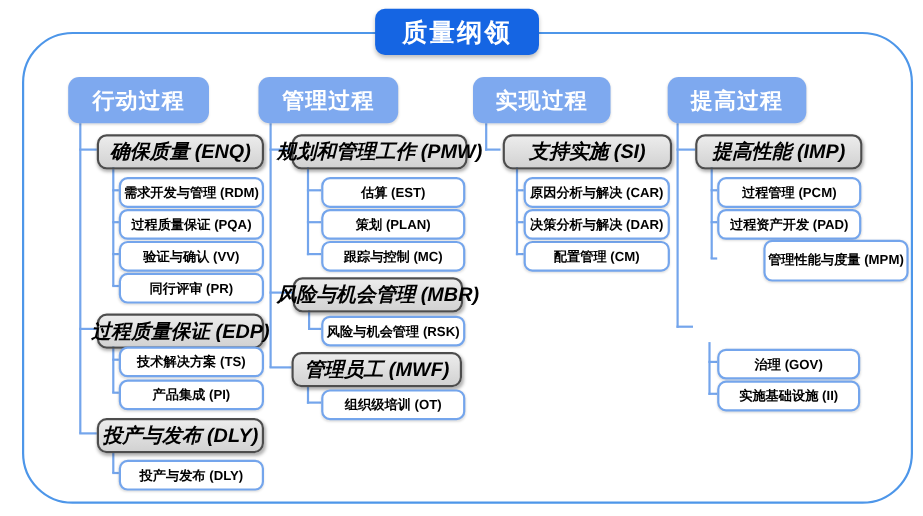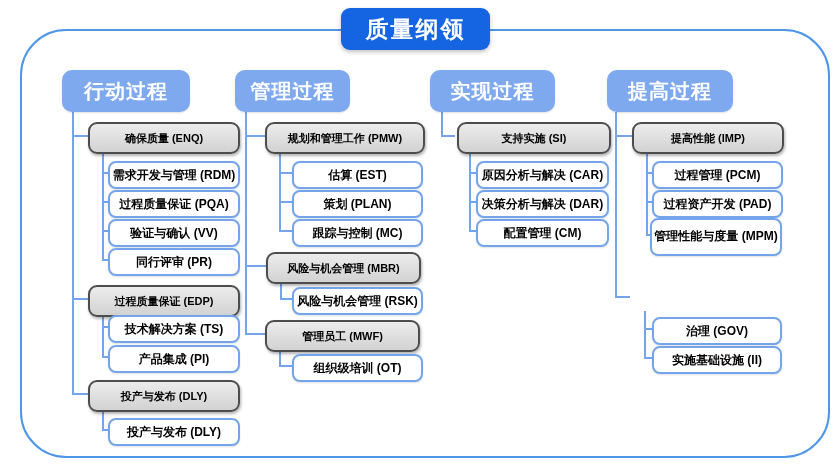--- a/index.html
+++ b/index.html
@@ -9,28 +9,28 @@
          border:2px solid #4D96E9;border-radius:46px;background:transparent;}
   .title{position:absolute;left:341px;top:8px;width:149px;height:42px;z-index:3;
          background:#1565E3;border-radius:9px;color:#fff;font-weight:bold;font-size:23px;
          display:flex;align-items:center;justify-content:center;
          box-shadow:0 2px 4px rgba(0,0,0,0.25);letter-spacing:2px;}
   .hdr{position:absolute;height:42px;z-index:2;background:#7EA9EF;border-radius:10px;
        color:#fff;font-weight:bold;font-size:20px;display:flex;align-items:center;
        justify-content:center;letter-spacing:1px;box-shadow:0 1px 2px rgba(0,0,0,0.12);}
   .grp{position:absolute;height:28px;z-index:2;
        background:linear-gradient(180deg,#ECECEC 0%,#D2D2D2 100%);
-       border:2px solid #4D4D4D;border-radius:9px;font-weight:bold;font-size:11px;
+       border:2px solid #4D4D4D;border-radius:9px;font-weight:bold;font-size:18px;
        display:flex;align-items:center;justify-content:center;white-space:nowrap;
-       box-shadow:1px 2px 3px rgba(0,0,0,0.30);}
+       box-shadow:1px 2px 3px rgba(0,0,0,0.30);font-style:italic;}
   .itm{position:absolute;height:24px;z-index:2;background:#ffffff;
        border:2px solid #74A5EC;border-radius:8px;font-weight:bold;font-size:12px;
        display:flex;align-items:center;justify-content:center;white-space:nowrap;
        box-shadow:0 1px 2px rgba(0,0,0,0.12);}
-  .itm.wrap{white-space:normal;text-align:center;line-height:1.15;}
+  .itm.wrap{white-space:normal;text-align:center;line-height:1.15;margin-left:44px;}
   .vl{position:absolute;width:2px;background:#74A5EC;z-index:1;}
   .hl{position:absolute;height:2px;background:#74A5EC;z-index:1;}
 </style>
 </head>
 <body>
 
 <div class="stage">
   <div class="frame"></div>
   <div class="title">质量纲领</div>
 
@@ -56,21 +56,21 @@
   <div class="hl" style="left:102px;top:326px;width:6px"></div>
   <div class="hl" style="left:102px;top:356px;width:6px"></div>
   <div class="itm" style="left:108px;top:315px;width:128px">技术解决方案 (TS)</div>
   <div class="itm" style="left:108px;top:345px;width:128px">产品集成 (PI)</div>
 
   <div class="grp" style="left:88px;top:380px;width:148px">投产与发布 (DLY)</div>
   <div class="vl" style="left:102px;top:408px;height:22px"></div>
   <div class="hl" style="left:102px;top:429px;width:6px"></div>
   <div class="itm" style="left:108px;top:418px;width:128px">投产与发布 (DLY)</div>
 
-  <div class="hdr" style="left:235px;top:70px;width:115px">管理过程</div>
+  <div class="hdr" style="left:235px;top:70px;width:127px">管理过程</div>
   <div class="vl" style="left:245px;top:112px;height:222px"></div>
   <div class="hl" style="left:245px;top:135px;width:20px"></div>
   <div class="hl" style="left:245px;top:265px;width:21px"></div>
   <div class="hl" style="left:245px;top:333px;width:20px"></div>
 
   <div class="grp" style="left:265px;top:122px;width:156px">规划和管理工作 (PMW)</div>
   <div class="vl" style="left:279px;top:150px;height:82px"></div>
   <div class="hl" style="left:279px;top:172px;width:13px"></div>
   <div class="hl" style="left:279px;top:201px;width:13px"></div>
   <div class="hl" style="left:279px;top:230px;width:13px"></div>

